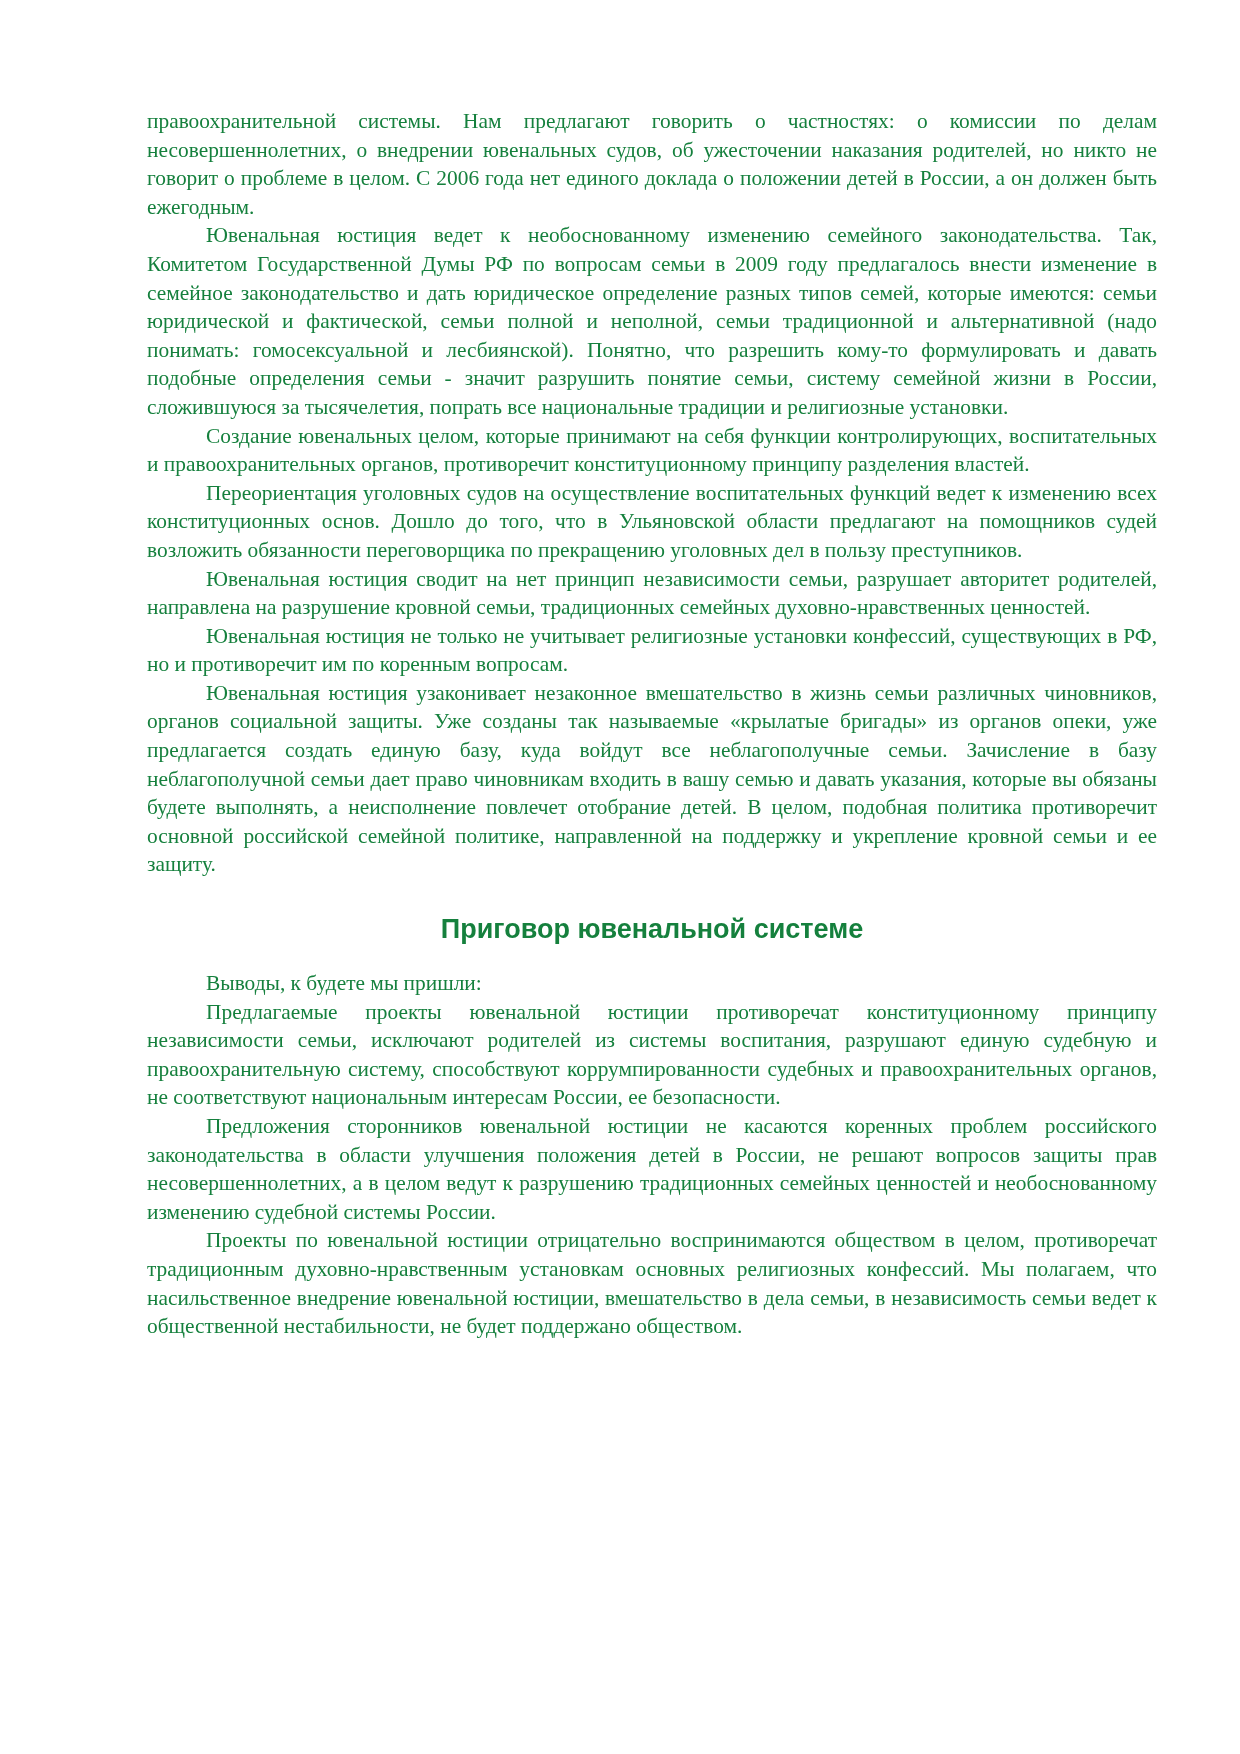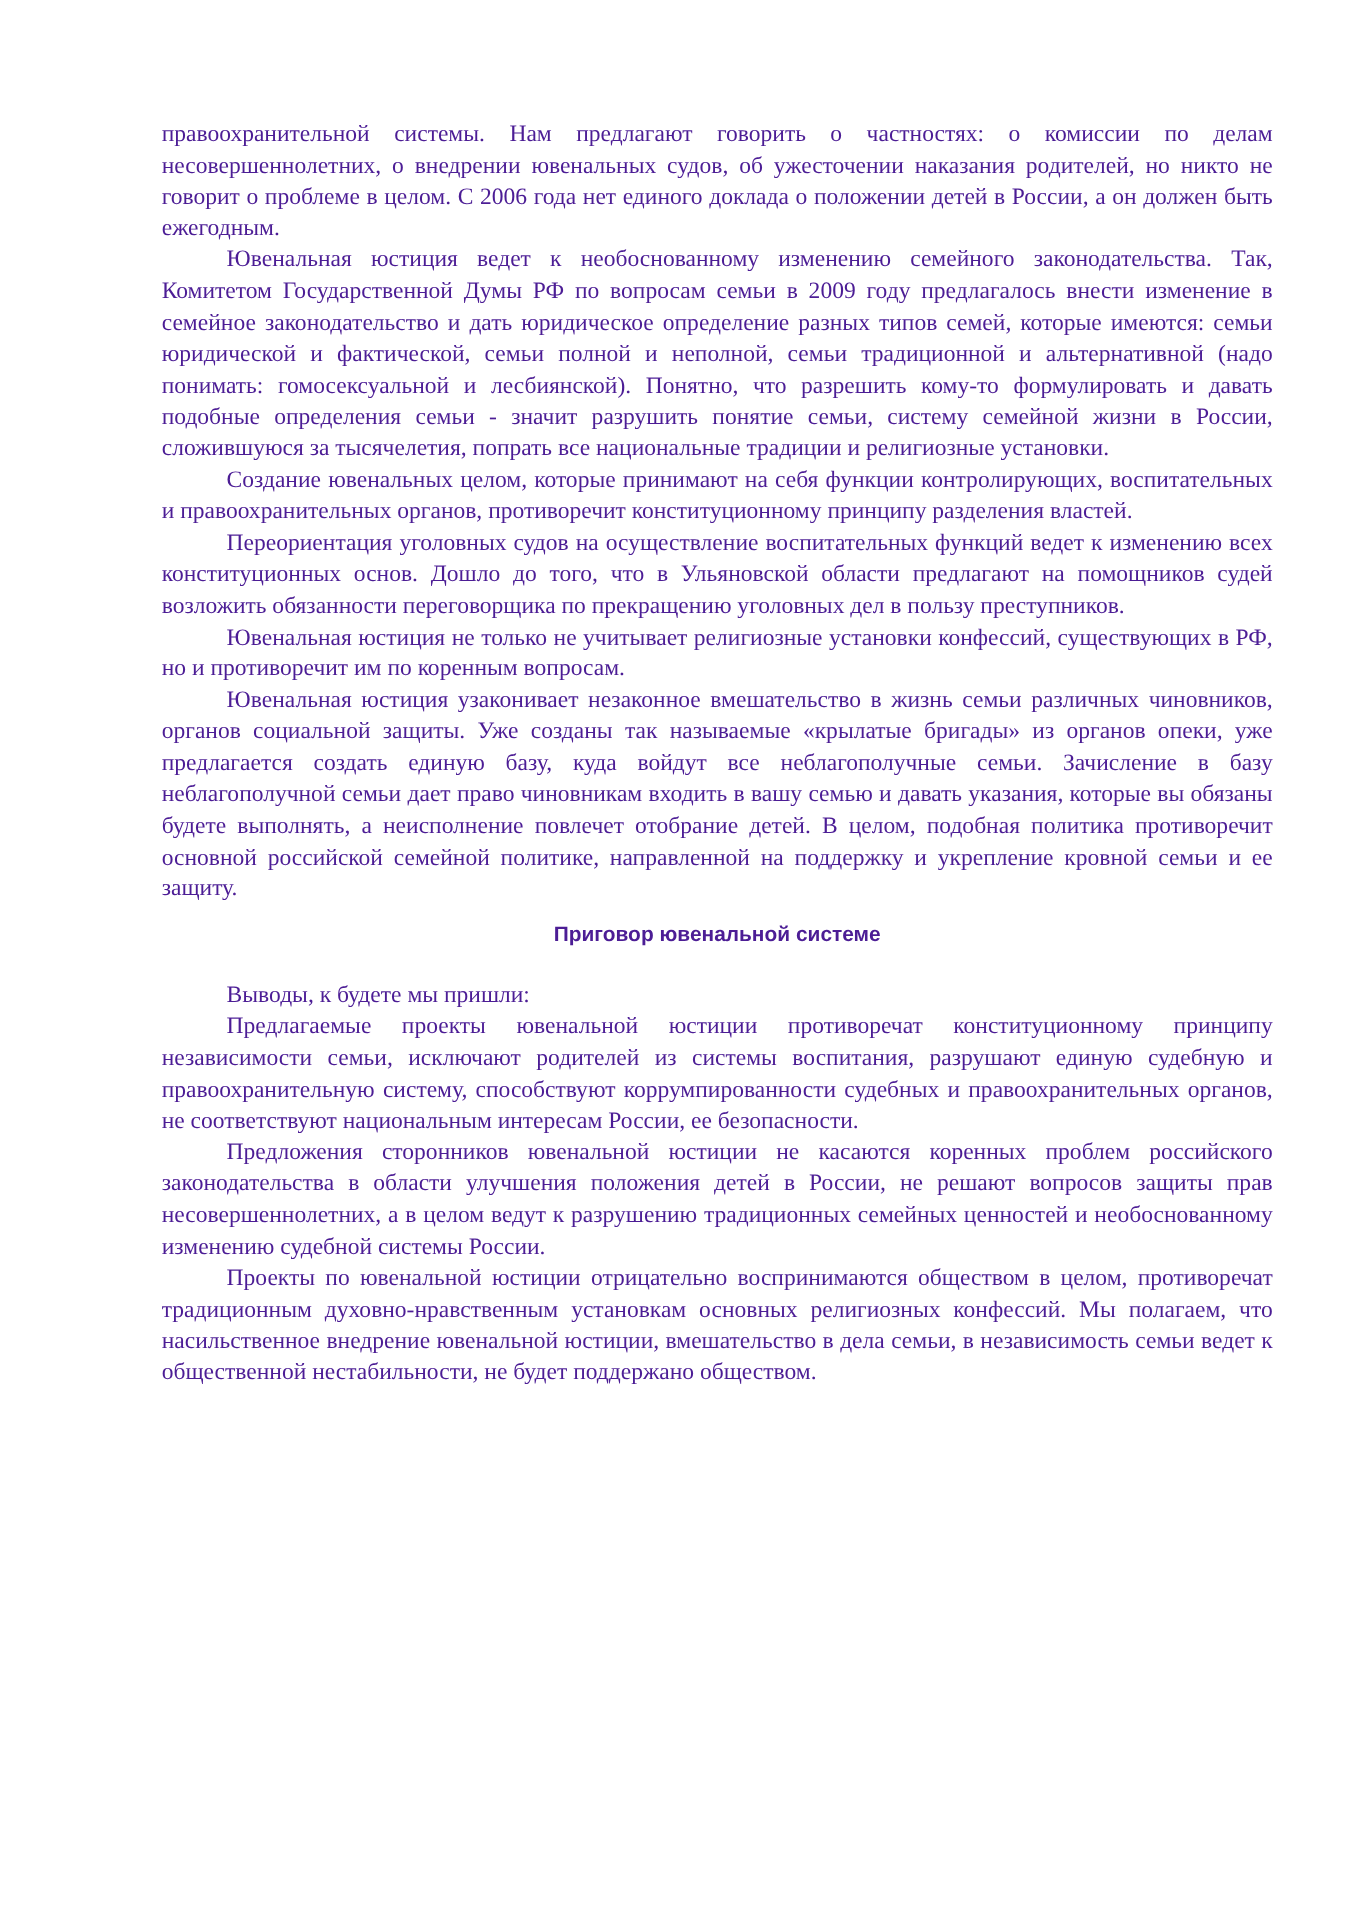--- a/index.html
+++ b/index.html
@@ -1,37 +1,38 @@
 <!DOCTYPE html>
 <html><head>
 <meta charset="utf-8">
 <style>
   html, body { margin: 0; padding: 0; background: #ffffff; }
   body { width: 1240px; height: 1754px; position: relative; overflow: hidden; }
   .page {
     position: absolute; left: 147px; top: 107px; width: 1010px;
     font-family: "Liberation Serif", "DejaVu Serif", serif;
-    font-size: 21.4px; line-height: 28.6px; color: #4c1d95;
+    font-size: 21.4px; line-height: 28.6px; color: #15803d;
   }
   .page p { margin: 0; text-align: justify; text-indent: 59px; }
   .page p.noindent { text-indent: 0; }
   .heading {
     font-family: "Liberation Sans", "DejaVu Sans", sans-serif;
-    font-weight: bold; font-size: 19px; text-align: center;
-    margin: 14px 0 26px 0; line-height: 28px; text-indent: 0;
+    font-weight: bold; font-size: 27px; text-align: center;
+    margin: 36px 0 26px 0; line-height: 28px; text-indent: 0;
   }
 </style>
 </head>
 <body>
 
 <div class="page">
   <p class="noindent">правоохранительной системы. Нам предлагают говорить о частностях: о комиссии по делам несовершеннолетних, о внедрении ювенальных судов, об ужесточении наказания родителей, но никто не говорит о проблеме в целом. С 2006 года нет единого доклада о положении детей в России, а он должен быть ежегодным.</p>
   <p>Ювенальная юстиция ведет к необоснованному изменению семейного законодательства. Так, Комитетом Государственной Думы РФ по вопросам семьи в 2009 году предлагалось внести изменение в семейное законодательство и дать юридическое определение разных типов семей, которые имеются: семьи юридической и фактической, семьи полной и неполной, семьи традиционной и альтернативной (надо понимать: гомосексуальной и лесбиянской). Понятно, что разрешить кому-то формулировать и давать подобные определения семьи - значит разрушить понятие семьи, систему семейной жизни в России, сложившуюся за тысячелетия, попрать все национальные традиции и религиозные установки.</p>
   <p>Создание ювенальных целом, которые принимают на себя функции контролирующих, воспитательных и правоохранительных органов, противоречит конституционному принципу разделения властей.</p>
   <p>Переориентация уголовных судов на осуществление воспитательных функций ведет к изменению всех конституционных основ. Дошло до того, что в Ульяновской области предлагают на помощников судей возложить обязанности переговорщика по прекращению уголовных дел в пользу преступников.</p>
+  <p>Ювенальная юстиция сводит на нет принцип независимости семьи, разрушает авторитет родителей, направлена на разрушение кровной семьи, традиционных семейных духовно-нравственных ценностей.</p>
   <p>Ювенальная юстиция не только не учитывает религиозные установки конфессий, существующих в РФ, но и противоречит им по коренным вопросам.</p>
   <p>Ювенальная юстиция узаконивает незаконное вмешательство в жизнь семьи различных чиновников, органов социальной защиты. Уже созданы так называемые «крылатые бригады» из органов опеки, уже предлагается создать единую базу, куда войдут все неблагополучные семьи. Зачисление в базу неблагополучной семьи дает право чиновникам входить в вашу семью и давать указания, которые вы обязаны будете выполнять, а неисполнение повлечет отобрание детей. В целом, подобная политика противоречит основной российской семейной политике, направленной на поддержку и укрепление кровной семьи и ее защиту.</p>
 
   <div class="heading">Приговор ювенальной системе</div>
 
   <p>Выводы, к будете мы пришли:</p>
   <p>Предлагаемые проекты ювенальной юстиции противоречат конституционному принципу независимости семьи, исключают родителей из системы воспитания, разрушают единую судебную и правоохранительную систему, способствуют коррумпированности судебных и правоохранительных органов, не соответствуют национальным интересам России, ее безопасности.</p>
   <p>Предложения сторонников ювенальной юстиции не касаются коренных проблем российского законодательства в области улучшения положения детей в России, не решают вопросов защиты прав несовершеннолетних, а в целом ведут к разрушению традиционных семейных ценностей и необоснованному изменению судебной системы России.</p>
   <p>Проекты по ювенальной юстиции отрицательно воспринимаются обществом в целом, противоречат традиционным духовно-нравственным установкам основных религиозных конфессий. Мы полагаем, что насильственное внедрение ювенальной юстиции, вмешательство в дела семьи, в независимость семьи ведет к общественной нестабильности, не будет поддержано обществом.</p>
 </div>

